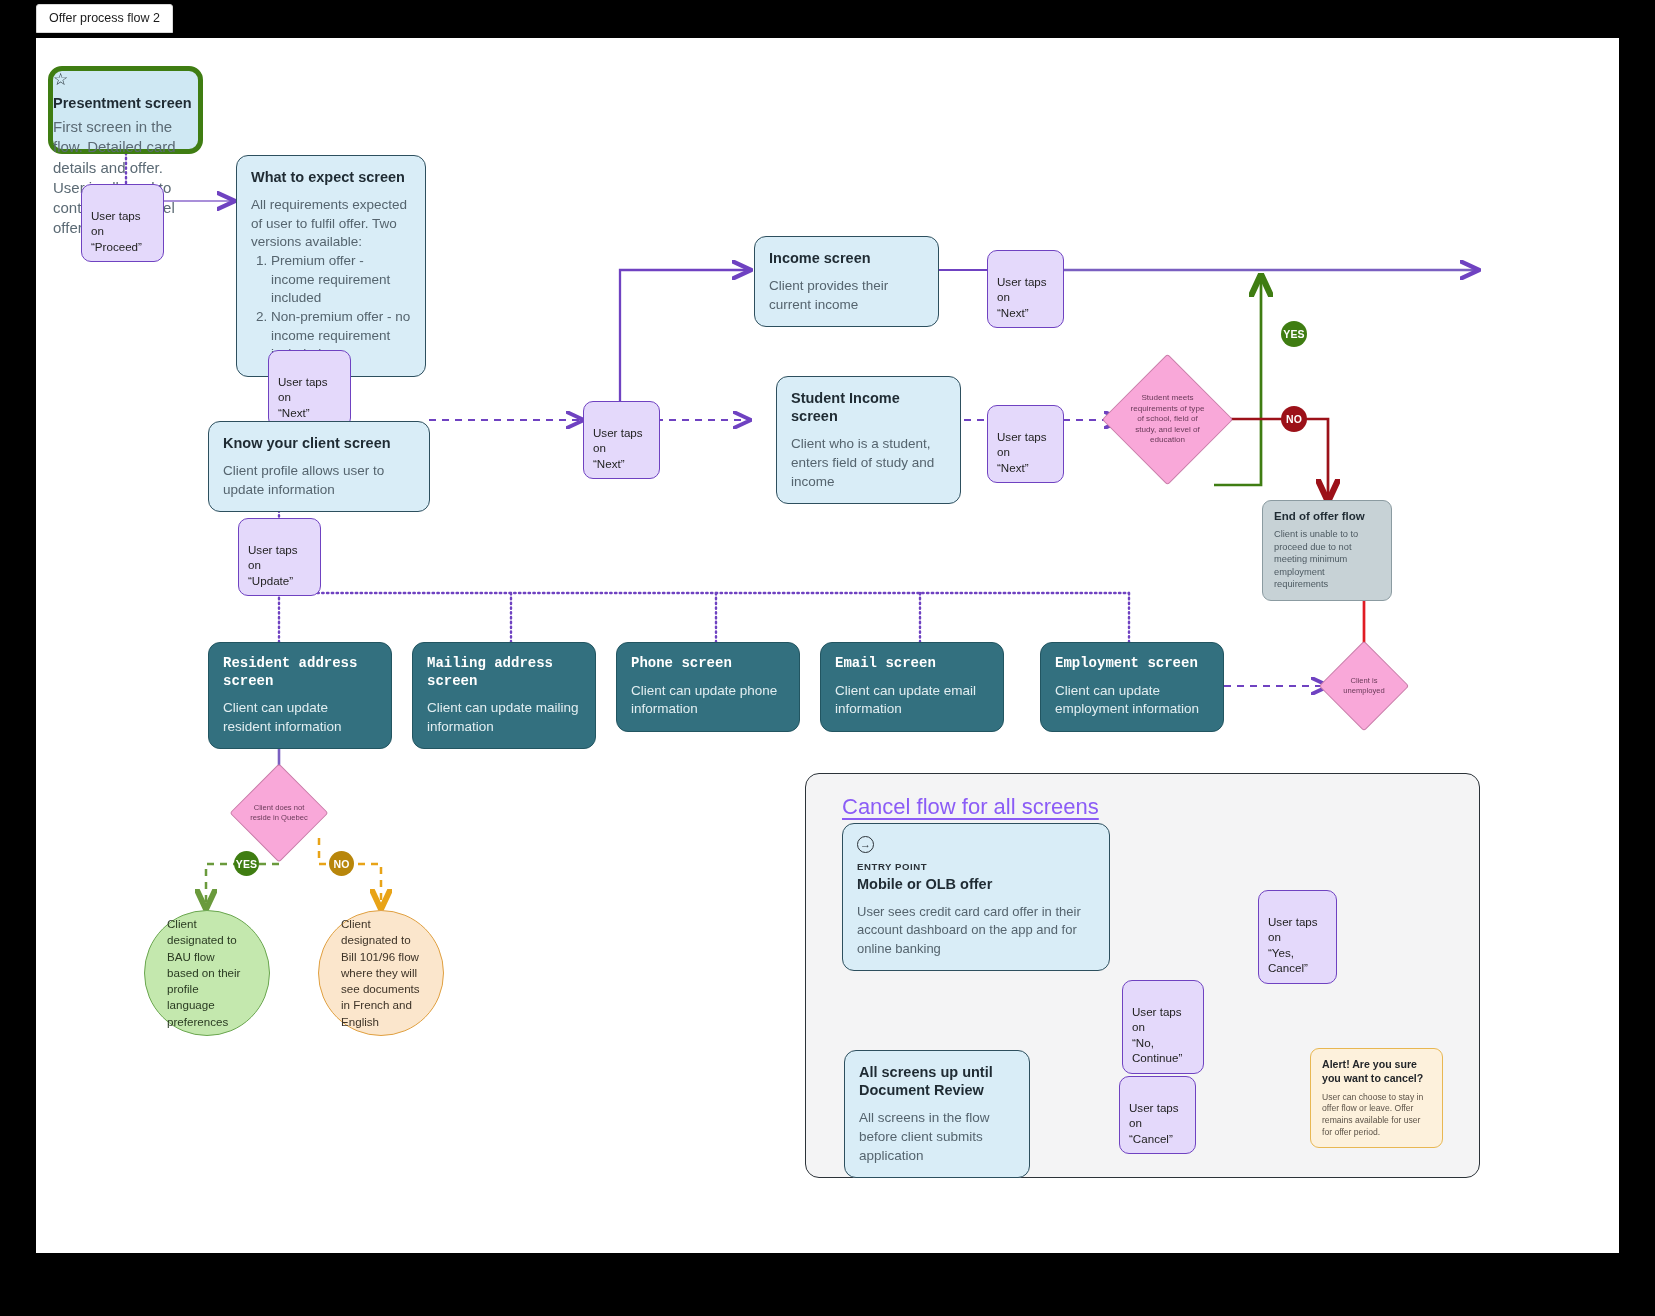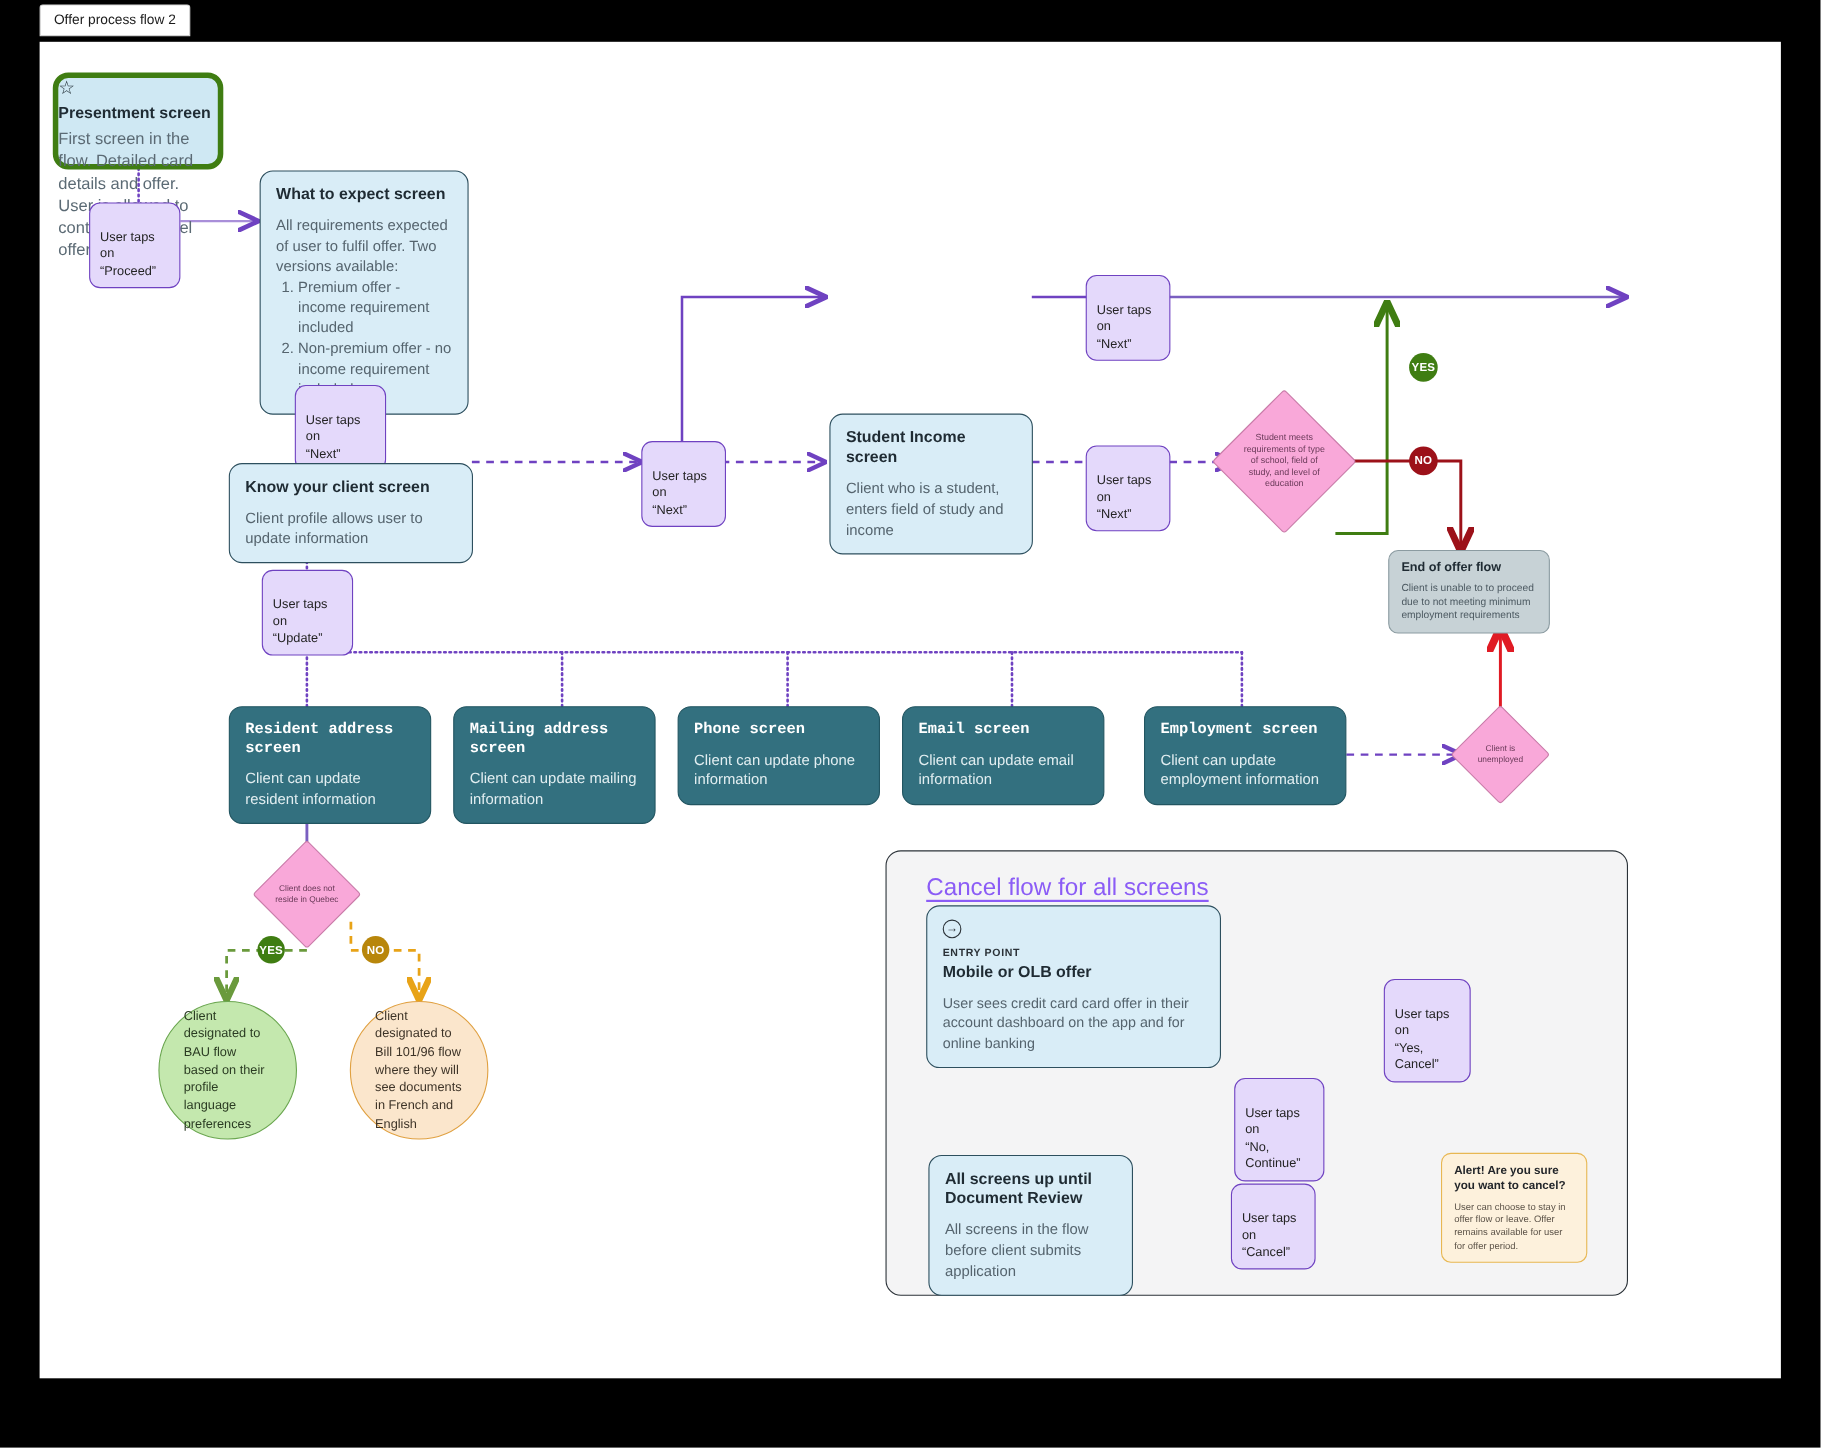--- a/index.html
+++ b/index.html
@@ -268,27 +268,31 @@
   <div class="node pill" style="left:202px; top:480px; width:83px;">
     <span>User taps on
 “Update”</span>
   </div>
 
   <div class="node pill" style="left:547px; top:363px; width:77px;">
     <span>User taps on
 “Next”</span>
   </div>
 
+  <div class="node card card-lightblue" style="left:718px; top:198px; width:185px;">
+    <div class="title">Income screen</div>
+    <div class="body">Client provides their current income</div>
+  </div>
 
   <div class="node pill" style="left:951px; top:212px; width:77px;">
     <span>User taps on
 “Next”</span>
   </div>
 
-  <div class="node card card-lightblue" style="left:718px; top:338px; width:185px;">
+  <div class="node card card-lightblue" style="left:740px; top:338px; width:185px;">
     <div class="title">Student Income screen</div>
     <div class="body">Client who is a student, enters field of study and income</div>
   </div>
 
   <div class="node pill" style="left:951px; top:367px; width:77px;">
     <span>User taps on
 “Next”</span>
   </div>
 
   <div class="diamond" style="left:1085px; top:335px; width:93px; height:93px;">
@@ -296,21 +300,21 @@
     <div class="txt" style="font-size:8.1px;">Student meets requirements of type of school, field of study, and level of education</div>
   </div>
 
   <div class="badge badge-yes" style="left:1245px; top:283px; width:26px; height:26px;">
     <span>YES</span>
   </div>
   <div class="badge badge-no-red" style="left:1245px; top:368px; width:26px; height:26px;">
     <span>NO</span>
   </div>
 
-  <div class="node card-grey" style="left:1226px; top:462px; width:147px;">
+  <div class="node card-grey" style="left:1226px; top:462px; width:130px;">
     <div class="title">End of offer flow</div>
     <div class="body">Client is unable to to proceed due to not meeting minimum employment requirements</div>
   </div>
 
   <div class="diamond" style="left:1296px; top:616px; width:64px; height:64px;">
     <div class="shape"></div>
     <div class="txt" style="font-size:7.6px;">Client is unemployed</div>
   </div>
 
   <div class="node card card-teal" style="left:172px; top:604px; width:184px;">

